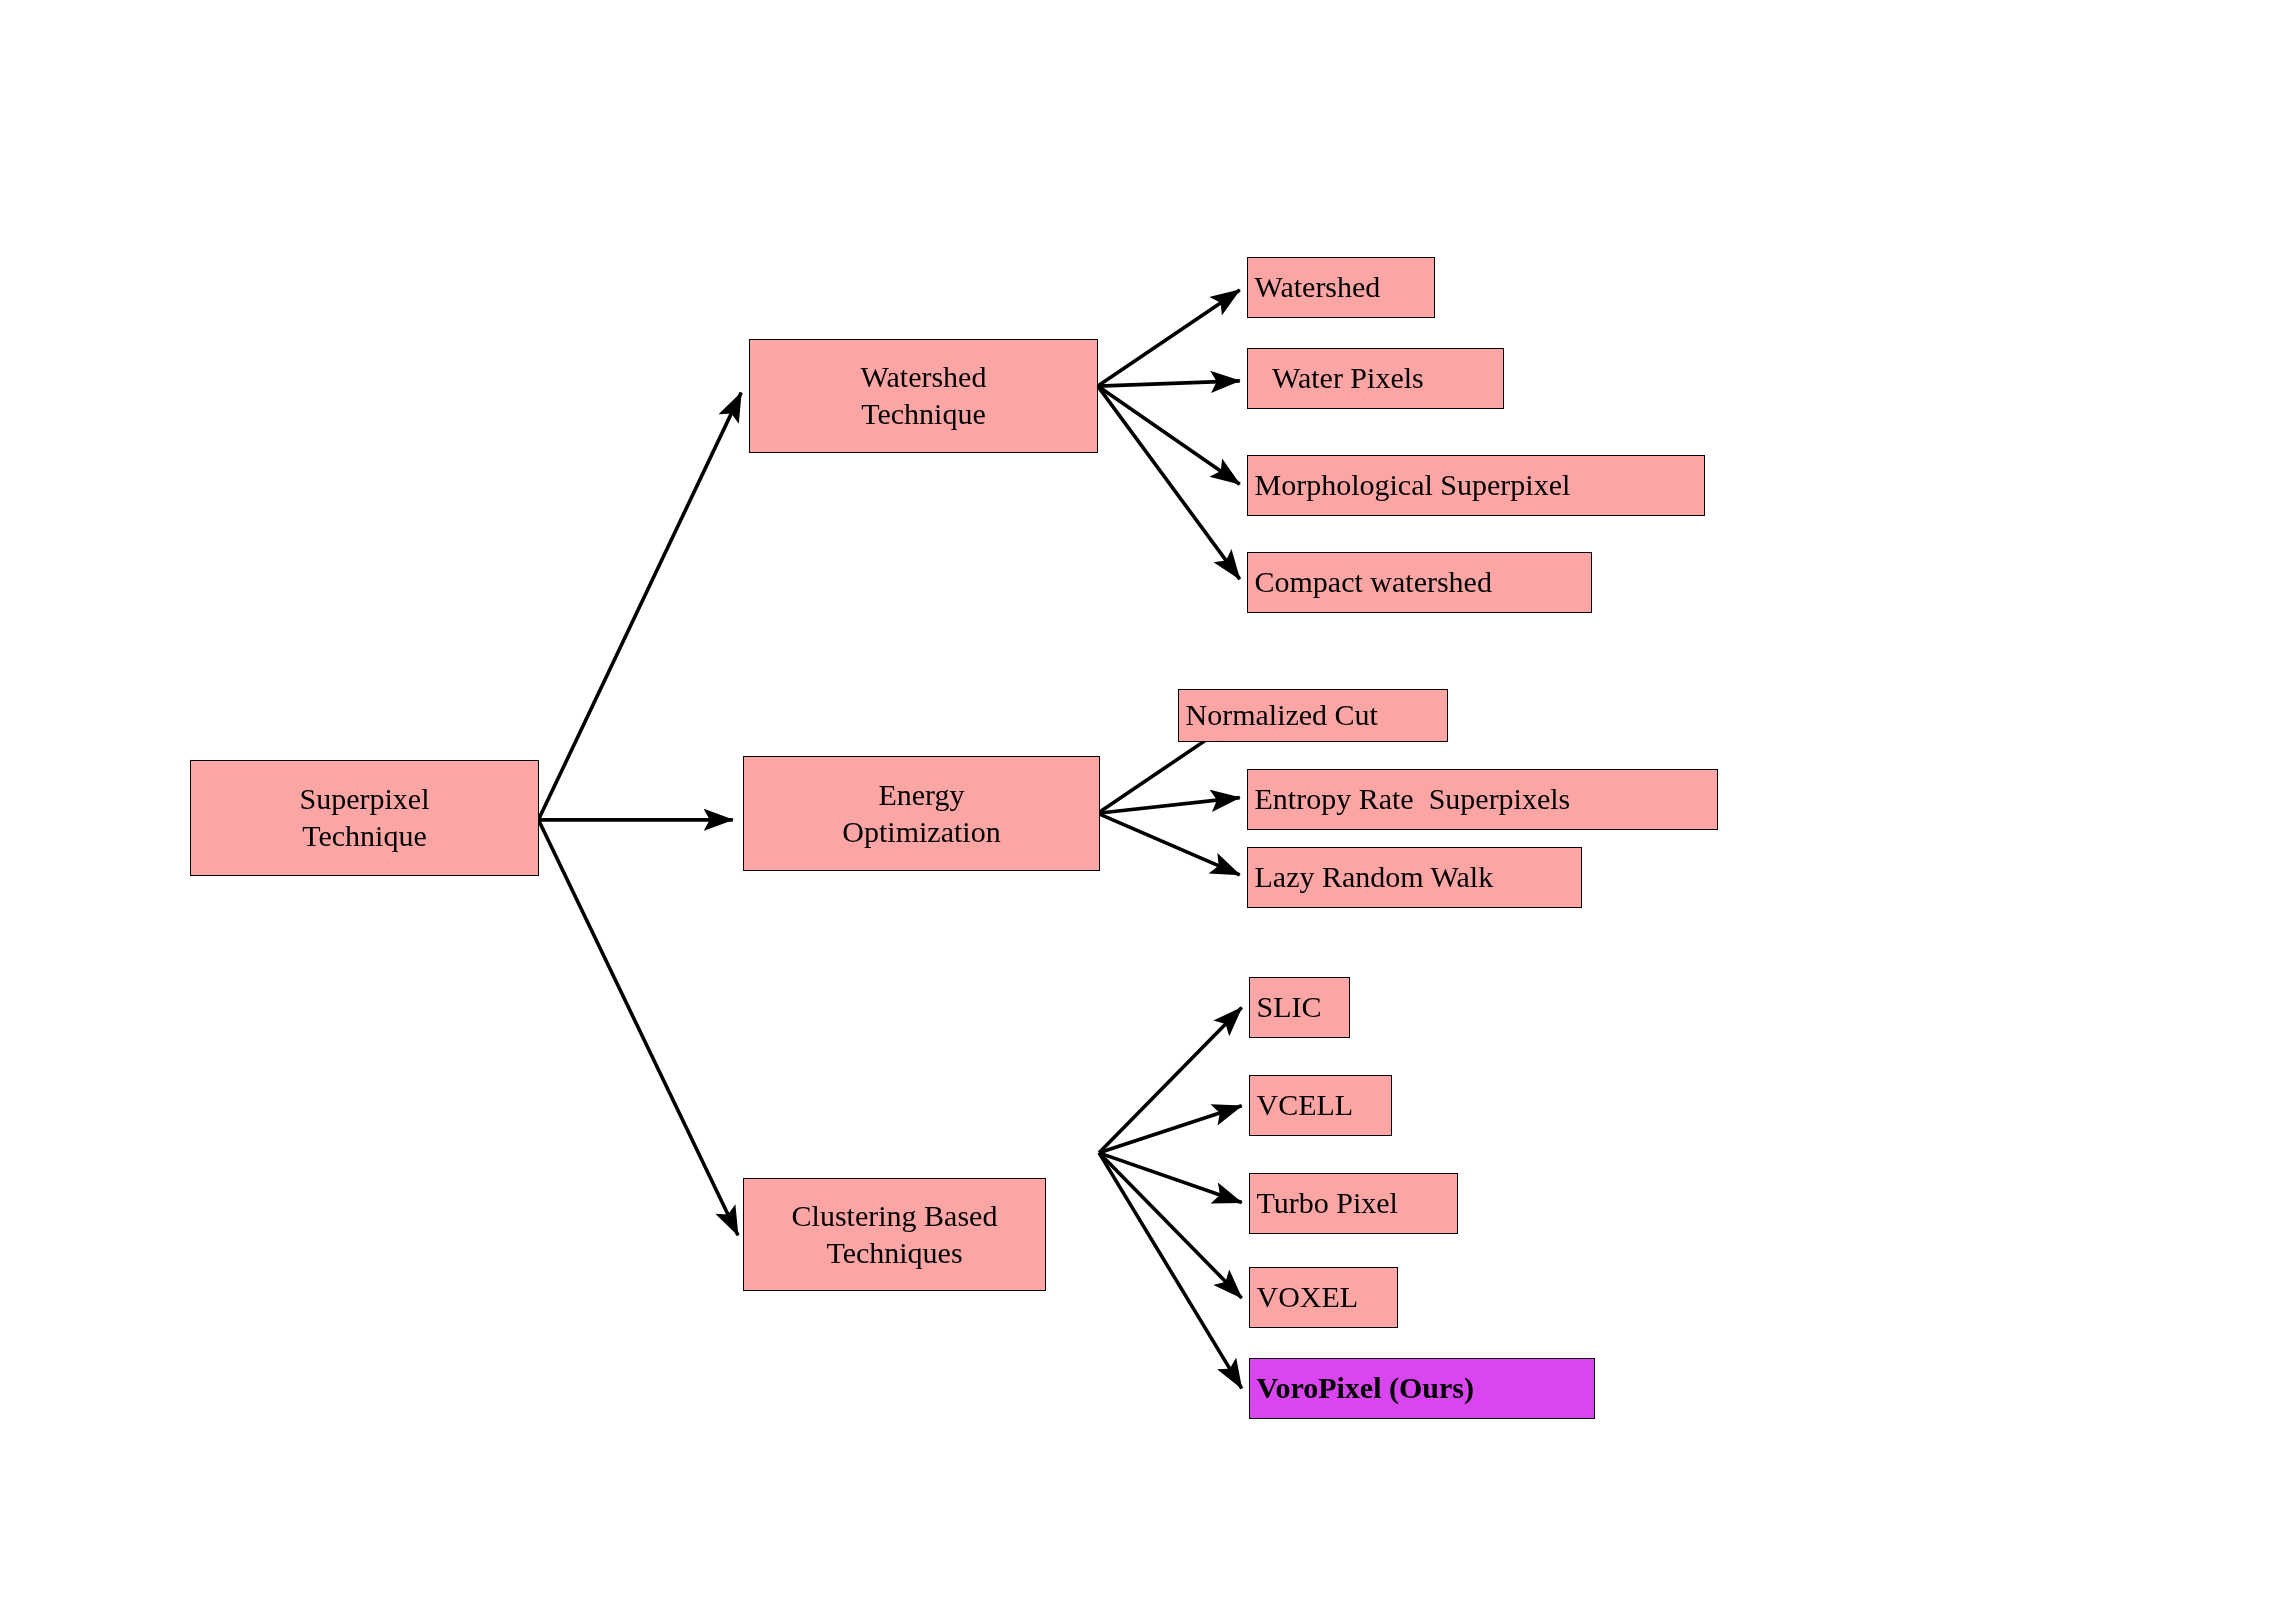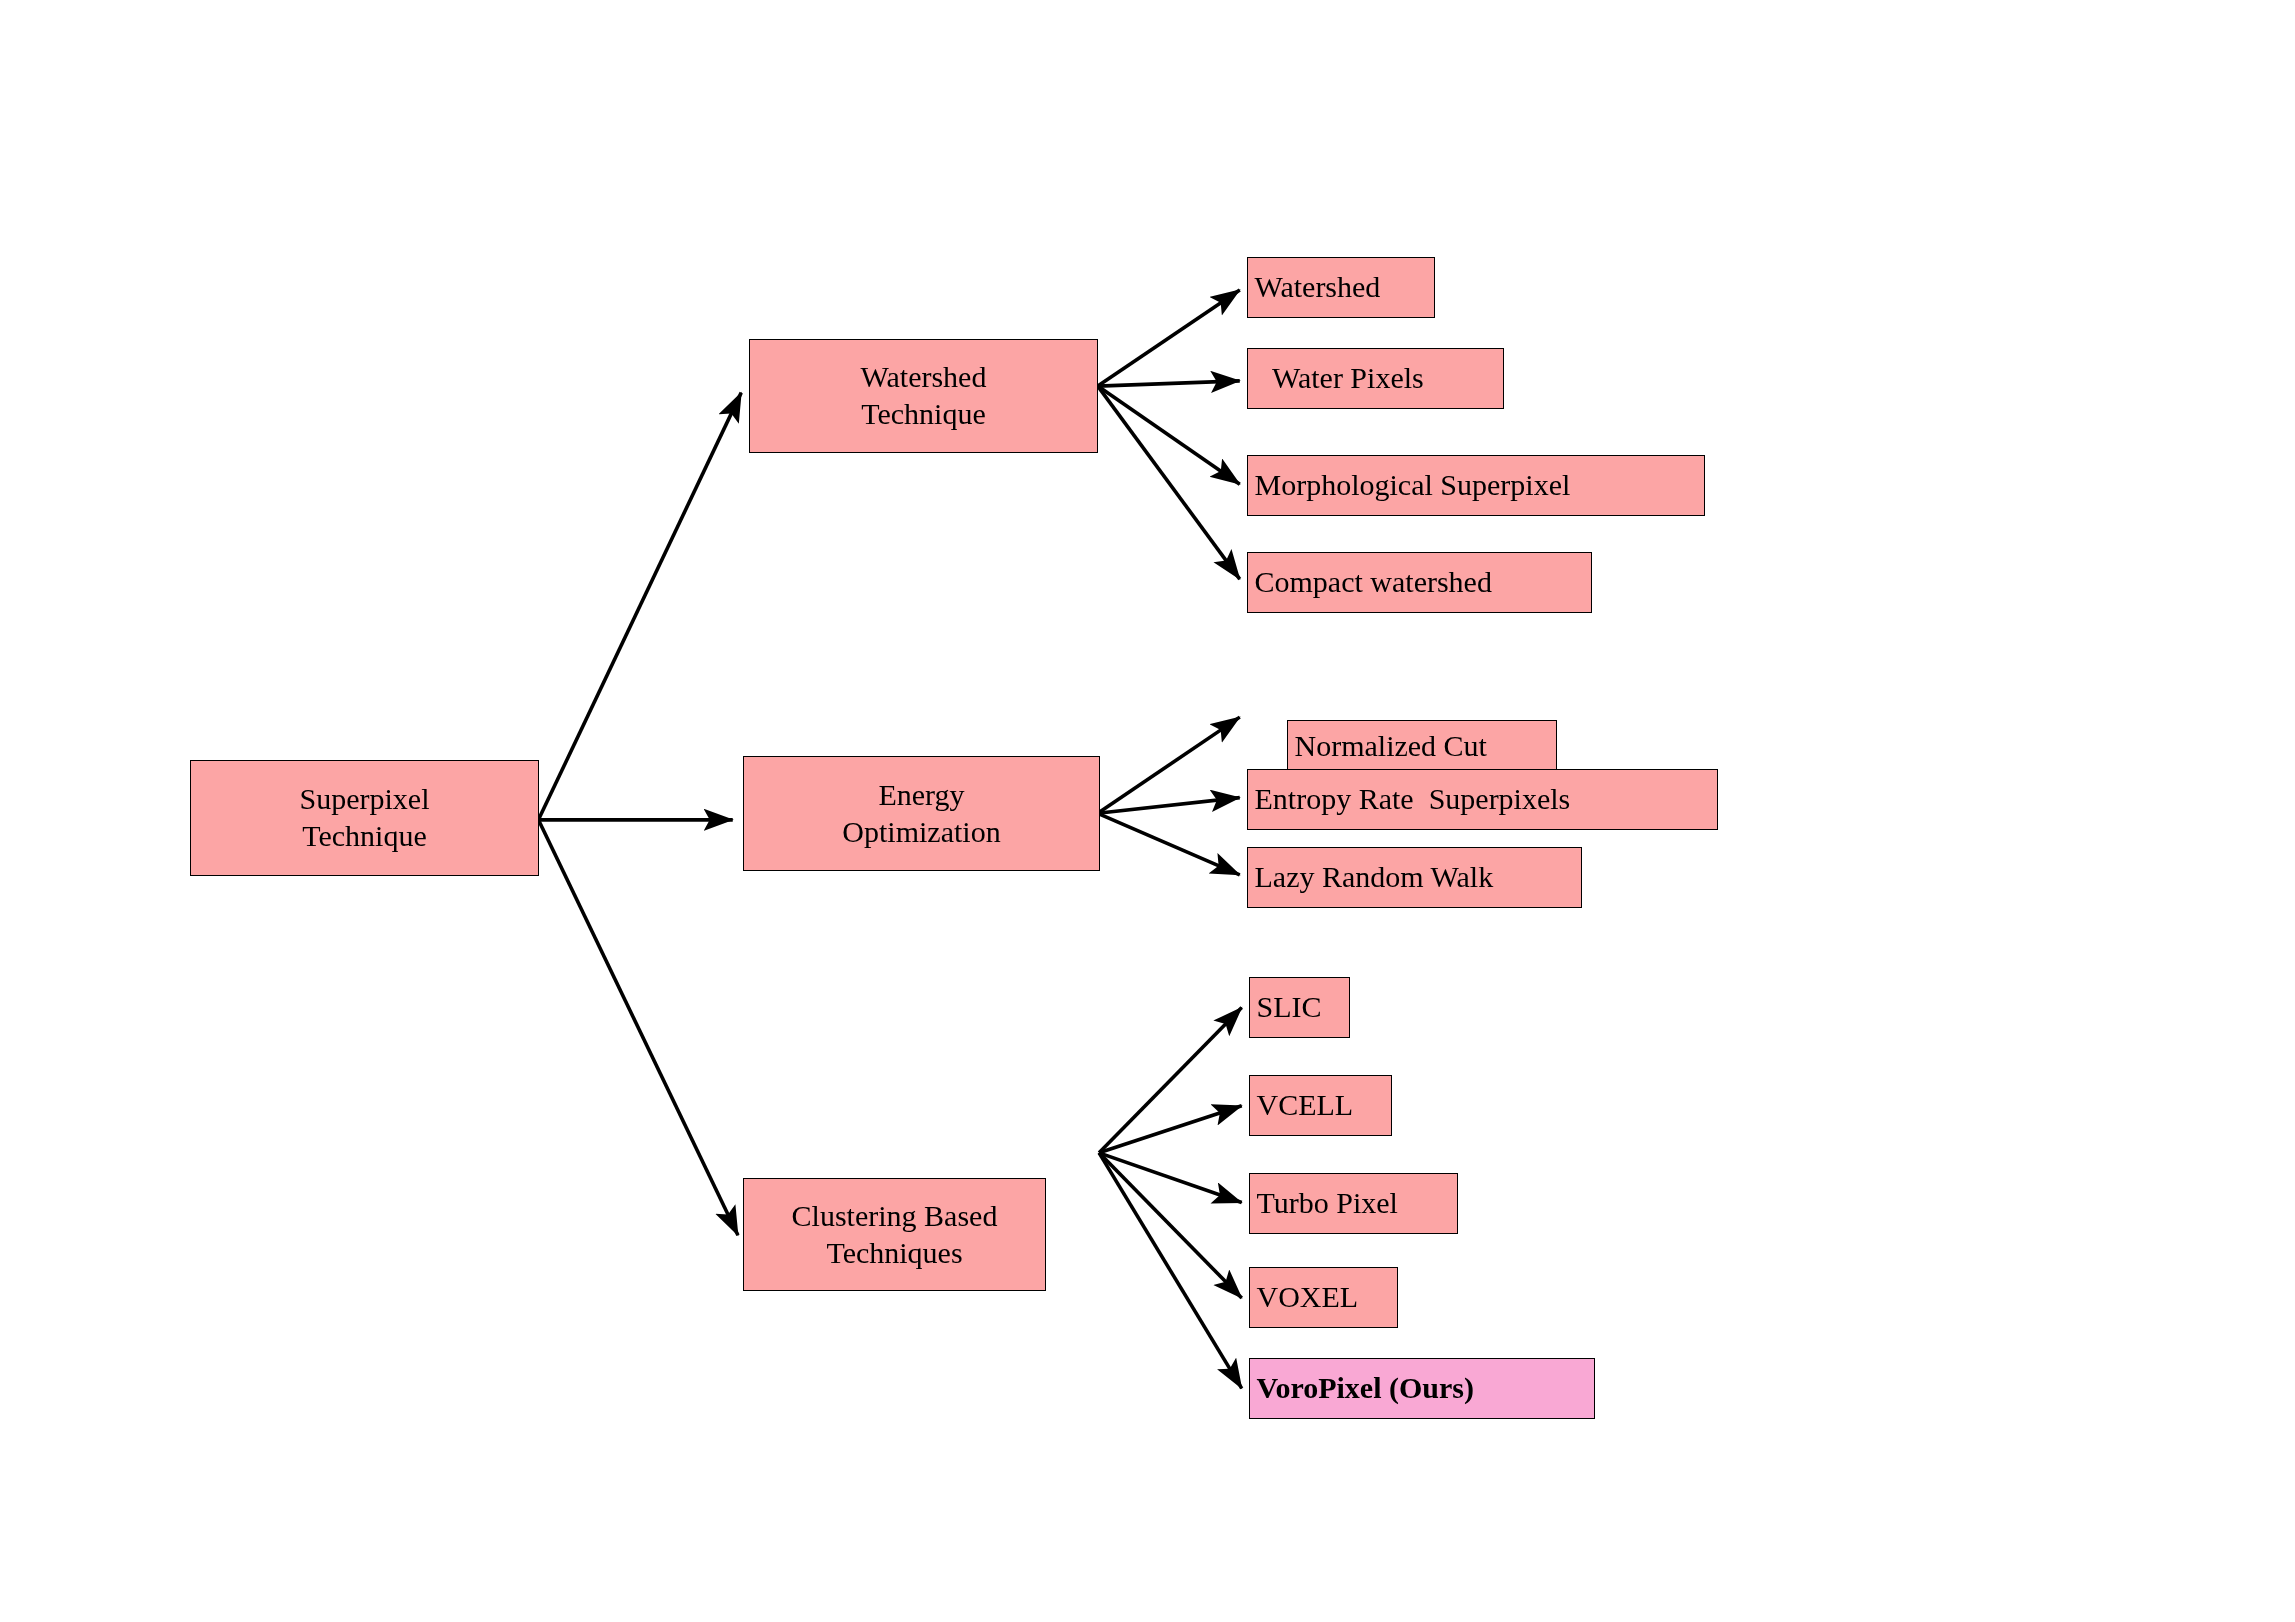--- a/index.html
+++ b/index.html
@@ -49,21 +49,21 @@
   }
   .node-leaf {
     font-size: 30px;
     justify-content: flex-start;
     padding-left: 6.5px;
   }
   .node-leaf .node-label {
     text-align: left;
   }
   .node-highlight {
-    background: #f9a8d4;
+    background: #d946ef;
     font-weight: bold;
   }
 </style>
 </head>
 <body>
 
 <div id="diagram-root">
 
   <svg id="edge-layer" viewBox="0 0 3508 2479">
     <defs>
@@ -121,21 +121,21 @@
   </div>
   <div class="node node-leaf" style="left:1247px; top:552px; width:345px; height:61px;">
     <span class="node-label">Compact watershed</span>
   </div>
 
   <div class="node node-branch" style="left:743px; top:756px; width:357px; height:115px;">
     <span class="node-label">Energy
 Optimization</span>
   </div>
 
-  <div class="node node-leaf" style="left:1287px; top:689px; width:270px; height:53px;margin-top:31px;">
+  <div class="node node-leaf" style="left:1178px; top:689px; width:270px; height:53px;">
     <span class="node-label">Normalized Cut</span>
   </div>
   <div class="node node-leaf" style="left:1247px; top:769px; width:471px; height:61px;">
     <span class="node-label">Entropy Rate  Superpixels</span>
   </div>
   <div class="node node-leaf" style="left:1247px; top:847px; width:335px; height:61px;">
     <span class="node-label">Lazy Random Walk</span>
   </div>
 
   <div class="node node-branch" style="left:743px; top:1178px; width:303px; height:113px;">

